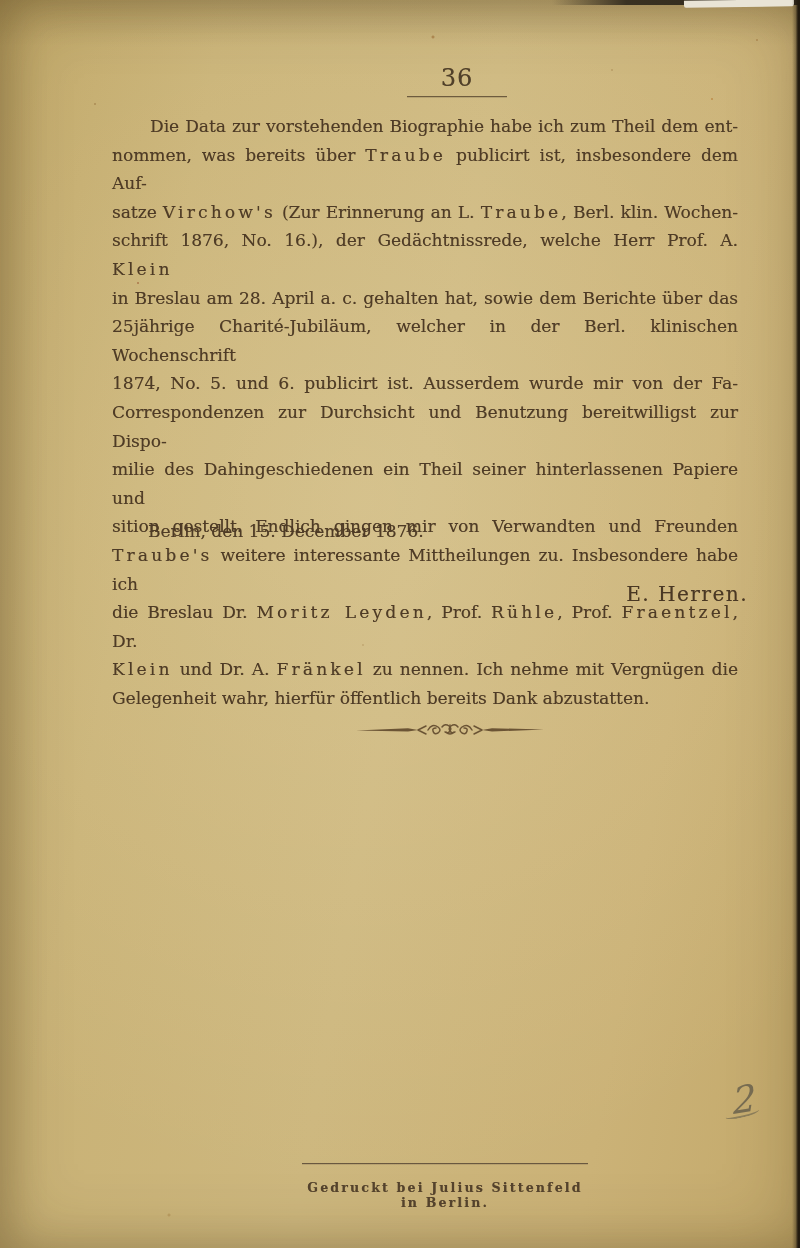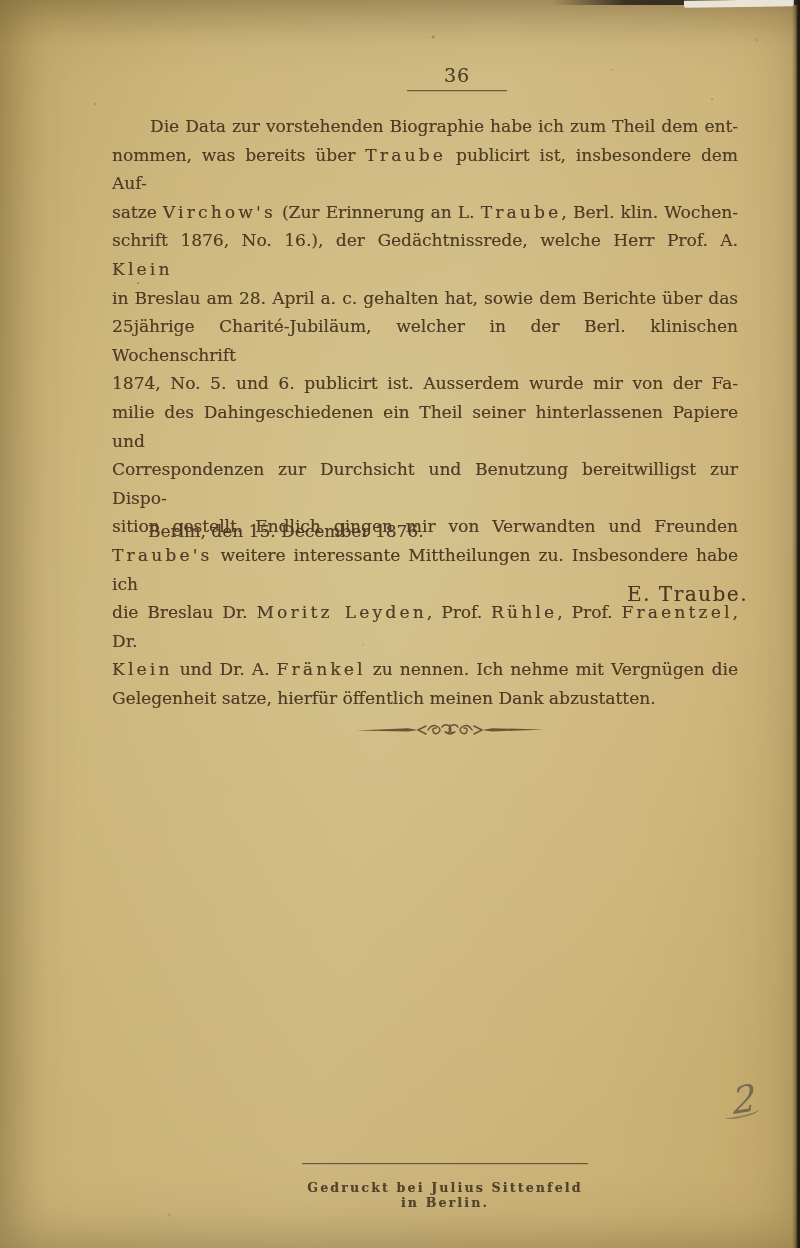--- a/index.html
+++ b/index.html
@@ -21,21 +21,21 @@
       radial-gradient(circle 2px at 612px 70px, rgba(140,100,50,.5), rgba(140,100,50,0) 70%),
       linear-gradient(to bottom, rgba(92,72,32,.16) 0px, rgba(92,72,32,0) 46px),
       radial-gradient(130% 90% at 45% 40%, rgba(255,246,214,.18), rgba(255,246,214,0) 62%),
       linear-gradient(100deg, #bfa666 0%, #c9b276 22%, #cdb77e 50%, #cbb277 78%, #c3a96b 100%);
     box-shadow: inset 0 0 70px rgba(70,52,18,.28), inset 14px 0 34px rgba(70,52,18,.18);
     color:#4e3b26;
   }
 
   
   .page-number-wrap{position:absolute;top:64px;left:407px;width:100px;text-align:center;}
-  .page-number{font-size:19px;letter-spacing:1px;color:#50402a;
+  .page-number{font-size:24px;letter-spacing:1px;color:#50402a;
     text-shadow:.3px .3px .5px rgba(60,42,20,.45);}
   .page-number-rule{margin-top:4px;height:1px;background:#6d5b3e;
     box-shadow:0 .5px 0 rgba(109,91,62,.5);}
 
   
   .body-text{
     position:absolute;top:112px;left:112px;width:626px;
     font-size:17px;line-height:28.6px;
     text-shadow:.3px .3px .45px rgba(62,42,20,.42);
   }
@@ -99,32 +99,32 @@
   </div>
 
   <div class="body-text" id="paragraph">
       <div class="line indent"><span class="">Die Data zur vorstehenden Biographie habe ich zum Theil dem ent-</span></div>
       <div class="line"><span class="">nommen, was bereits über </span><span class="sperr">Traube</span><span class=""> publicirt ist, insbesondere dem Auf-</span></div>
       <div class="line"><span class="">satze </span><span class="sperr">Virchow's</span><span class=""> (Zur Erinnerung an L. </span><span class="sperr">Traube</span><span class="">, Berl. klin. Wochen-</span></div>
       <div class="line"><span class="">schrift 1876, No. 16.), der Gedächtnissrede, welche Herr Prof. A. </span><span class="sperr">Klein</span></div>
       <div class="line"><span class="">in Breslau am 28. April a. c. gehalten hat, sowie dem Berichte über das</span></div>
       <div class="line"><span class="">25jährige Charité-Jubiläum, welcher in der Berl. klinischen Wochenschrift</span></div>
       <div class="line"><span class="">1874, No. 5. und 6. publicirt ist. Ausserdem wurde mir von der Fa-</span></div>
+      <div class="line"><span class="">Correspondenzen zur Durchsicht und Benutzung bereitwilligst zur Dispo-</span></div>
       <div class="line"><span class="">milie des Dahingeschiedenen ein Theil seiner hinterlassenen Papiere und</span></div>
-      <div class="line"><span class="">Correspondenzen zur Durchsicht und Benutzung bereitwilligst zur Dispo-</span></div>
       <div class="line"><span class="">sition gestellt. Endlich gingen mir von Verwandten und Freunden</span></div>
       <div class="line"><span class="sperr">Traube's</span><span class=""> weitere interessante Mittheilungen zu. Insbesondere habe ich</span></div>
       <div class="line"><span class="">die Breslau Dr. </span><span class="sperr">Moritz Leyden</span><span class="">, Prof. </span><span class="sperr">Rühle</span><span class="">, Prof. </span><span class="sperr">Fraentzel</span><span class="">, Dr.</span></div>
       <div class="line"><span class="sperr">Klein</span><span class=""> und Dr. A. </span><span class="sperr">Fränkel</span><span class=""> zu nennen. Ich nehme mit Vergnügen die</span></div>
-      <div class="line last"><span class="">Gelegenheit satze, hierfür öffentlich meinen Dank abzustatten.</span></div>
+      <div class="line last"><span class="">Gelegenheit wahr, hierfür öffentlich bereits Dank abzustatten.</span></div>
     </div>
 
   <div class="dateline">Berlin, den 15. December 1876.</div>
 
-  <div class="signature">E. Traube.</div>
+  <div class="signature">E. Herren.</div>
 
   <svg class="ornament" viewBox="0 0 188 22" xmlns="http://www.w3.org/2000/svg">
     <g fill="#6b5435" stroke="none">
       <polygon points="0,11.5 52,9.2 62,11 52,12.6"></polygon>
       <polygon points="188,10.5 136,9.2 126,11 136,12.6"></polygon>
     </g>
     <g fill="none" stroke="#6b5435" stroke-width="1.5" stroke-linecap="round">
       <path d="M62 11 l8 -4 M62 11 l8 4"></path>
       <path d="M126 11 l-8 -4 M126 11 l-8 4"></path>
       <path d="M72 11 q4 -7 10 -3 q4 3 0 6 q-4 2 -5 -2 q-1 -3 3 -3"></path>

